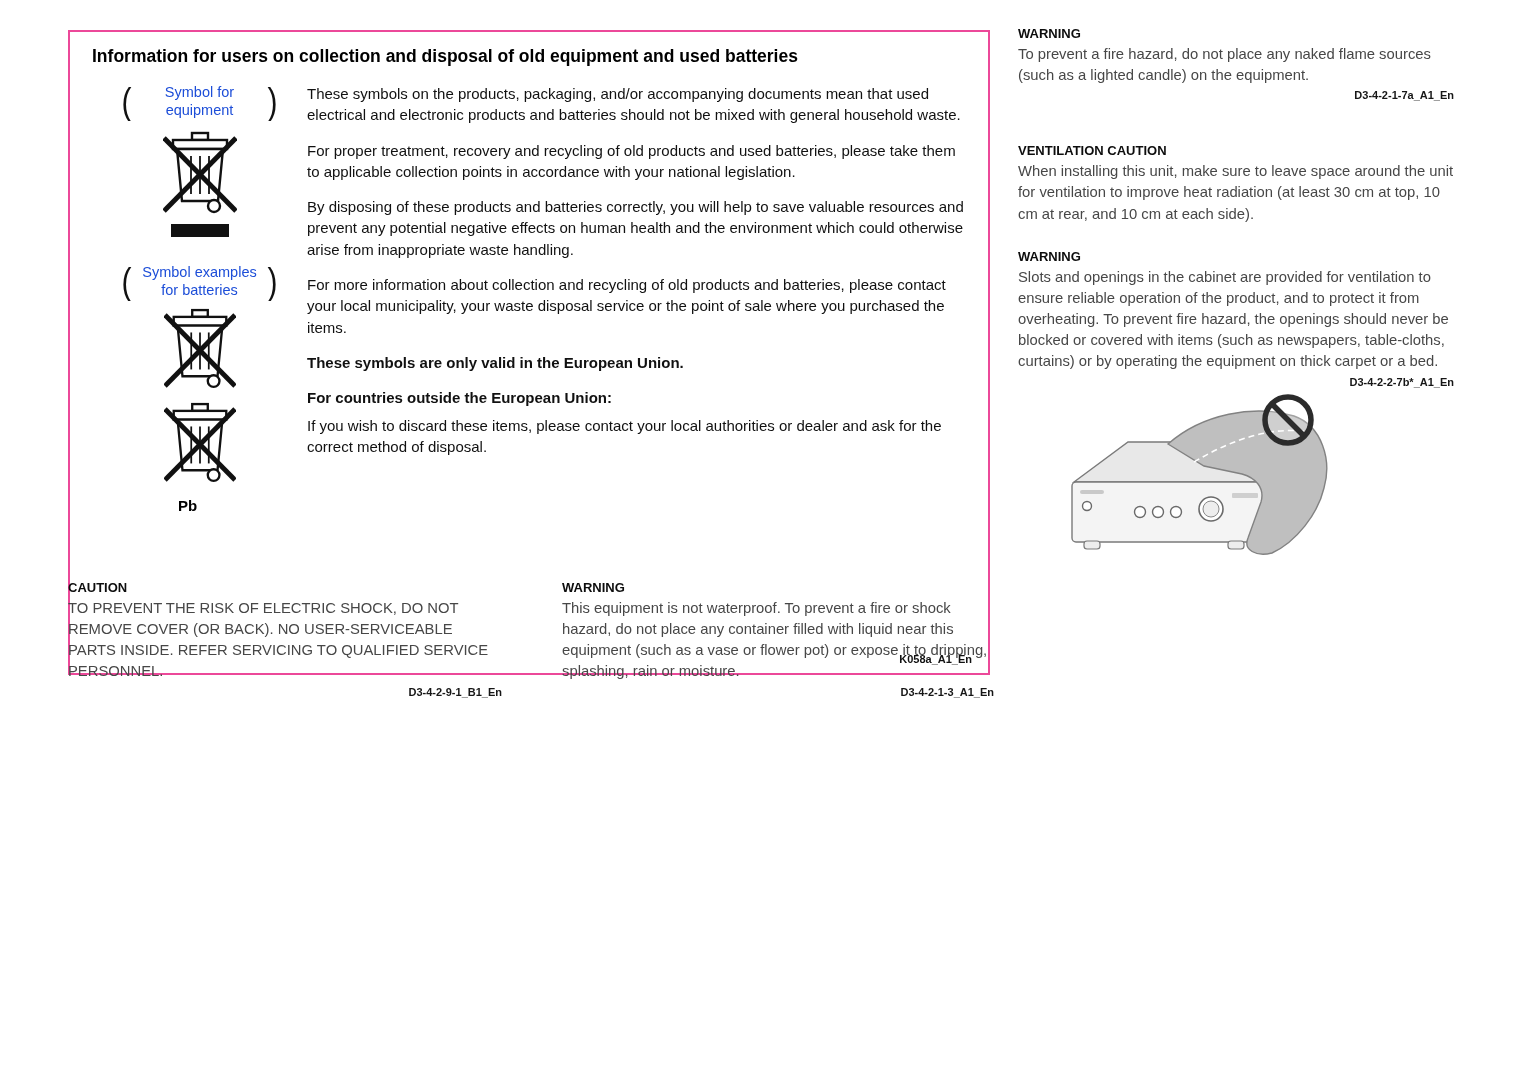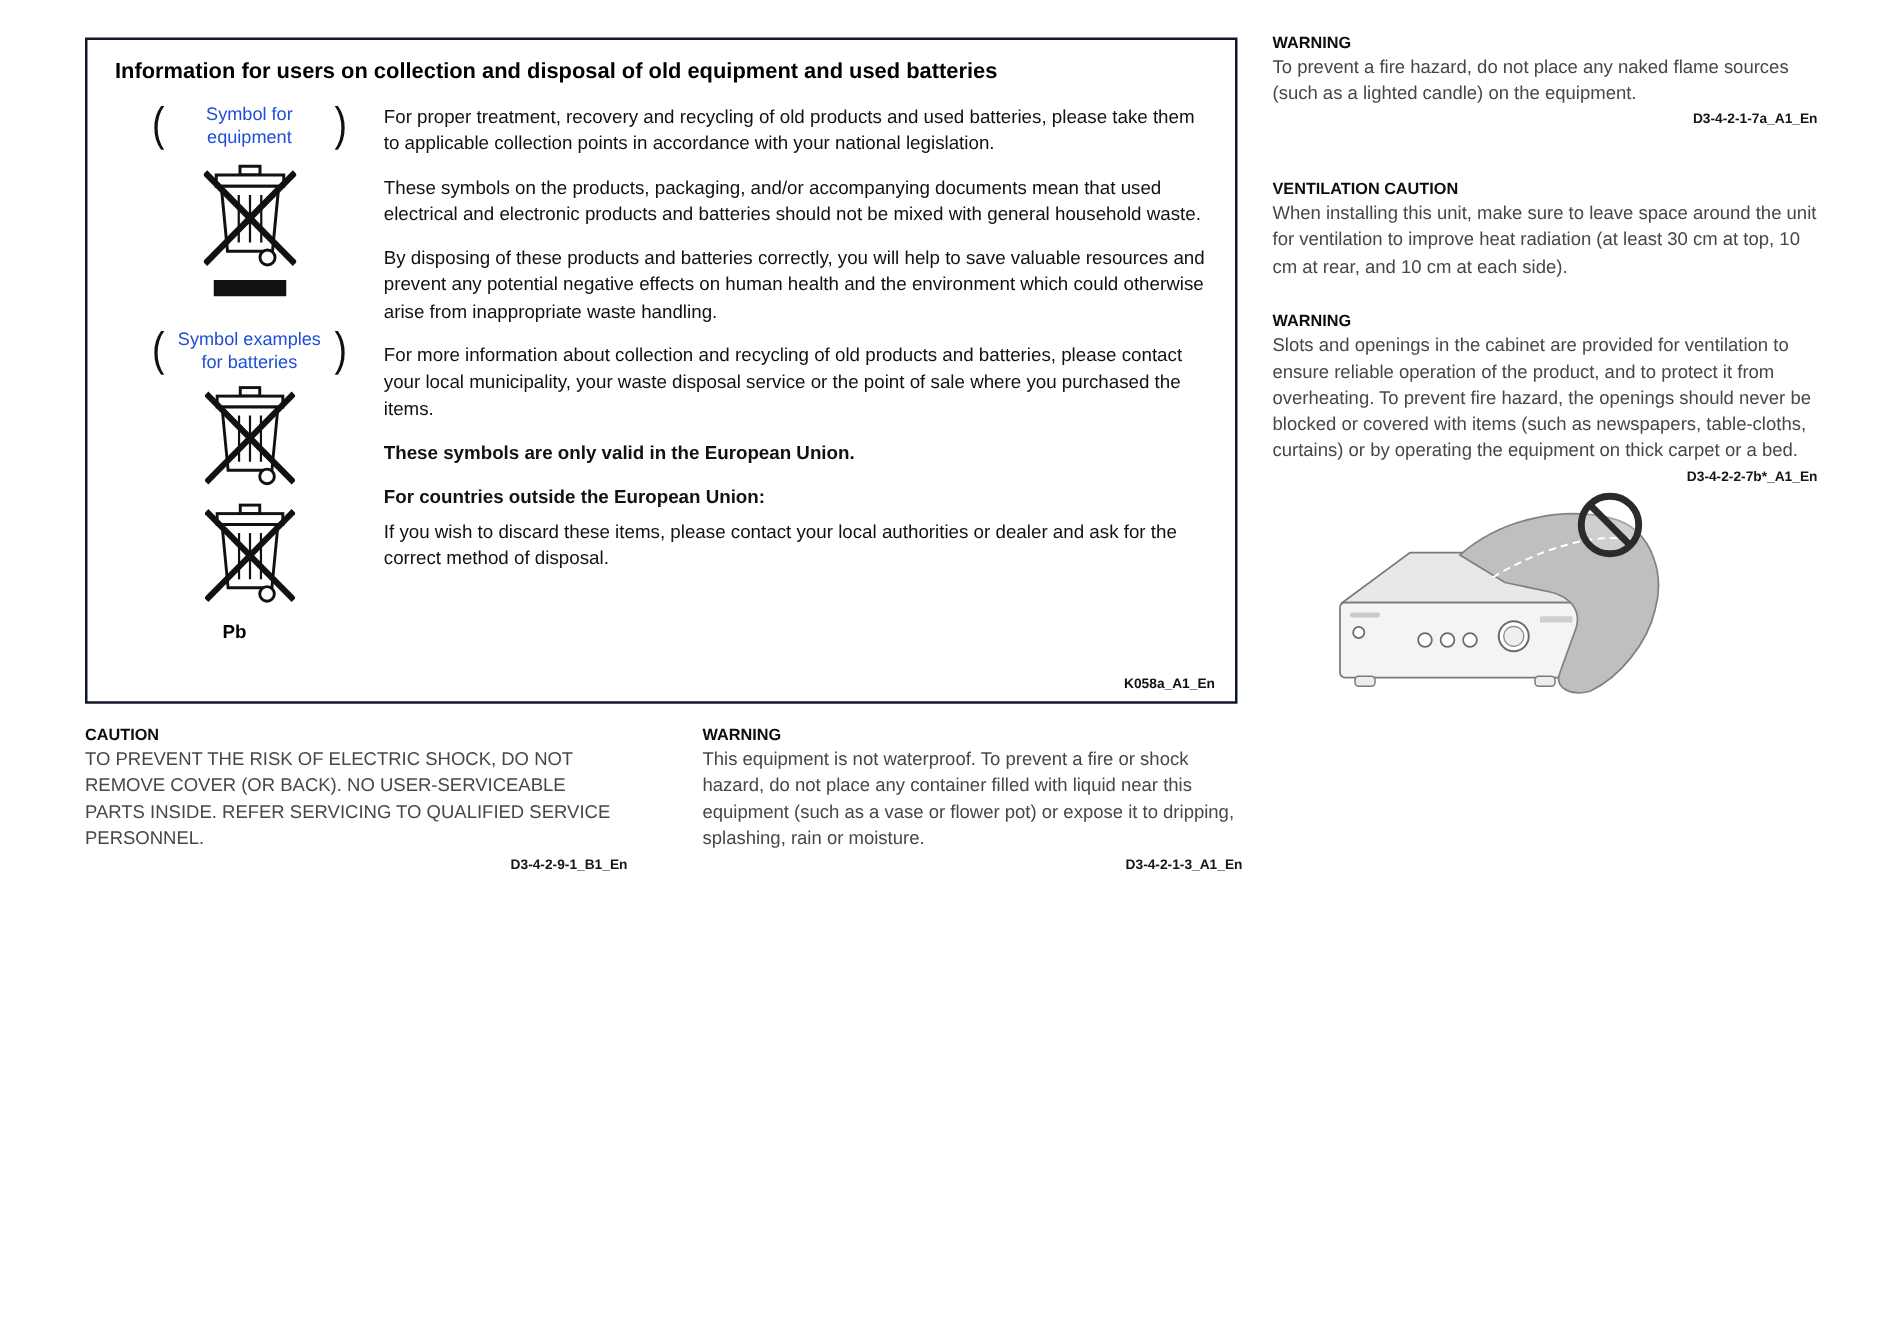--- a/index.html
+++ b/index.html
@@ -8,22 +8,22 @@
     width:1517px; height:1074px;
     font-family:"Liberation Sans", sans-serif;
     color:#1a1a1a;
     position:relative;
     overflow:hidden;
   }
   .page { position:relative; width:1517px; height:1074px; }
 
   
   .info-box {
-    position:absolute; left:68px; top:30px; width:922px; height:533px;
-    border:2px solid #0f172a;
+    position:absolute; left:68px; top:30px; width:922px; height:645px;
+    border:2px solid #ec4899;
     padding:14px 16px 10px 22px;
   }
   .info-title { font-size:17.5px; font-weight:bold; color:#000; margin-bottom:16px; }
   .info-columns { display:flex; }
   .symbol-col { width:215px; display:flex; flex-direction:column; align-items:center; flex-shrink:0; }
   .text-col { flex:1; padding-right:2px; }
   .text-col p { font-size:15px; line-height:1.42; margin-bottom:14px; color:#111; }
   .text-col p.bold { font-weight:bold; }
   .text-col p.tight { margin-bottom:6px; }
 
@@ -107,22 +107,22 @@
           <use href="#crossed-bin"></use>
         </svg>
 
         <svg class="bin-svg batt-bin-2" viewBox="0 0 74 84" width="72" height="82">
           <use href="#crossed-bin"></use>
         </svg>
         <div class="pb-label">Pb</div>
       </div>
 
       <div class="text-col">
+        <p>These symbols on the products, packaging, and/or accompanying documents mean that used electrical and electronic products and batteries should not be mixed with general household waste.</p>
         <p>For proper treatment, recovery and recycling of old products and used batteries, please take them to applicable collection points in accordance with your national legislation.</p>
-        <p>These symbols on the products, packaging, and/or accompanying documents mean that used electrical and electronic products and batteries should not be mixed with general household waste.</p>
         <p>By disposing of these products and batteries correctly, you will help to save valuable resources and prevent any potential negative effects on human health and the environment which could otherwise arise from inappropriate waste handling.</p>
         <p>For more information about collection and recycling of old products and batteries, please contact your local municipality, your waste disposal service or the point of sale where you purchased the items.</p>
         <p class="bold">These symbols are only valid in the European Union.</p>
         <p class="bold tight">For countries outside the European Union:</p>
         <p>If you wish to discard these items, please contact your local authorities or dealer and ask for the correct method of disposal.</p>
       </div>
     </div>
 
     <div class="box-code">K058a_A1_En</div>
   </div>

